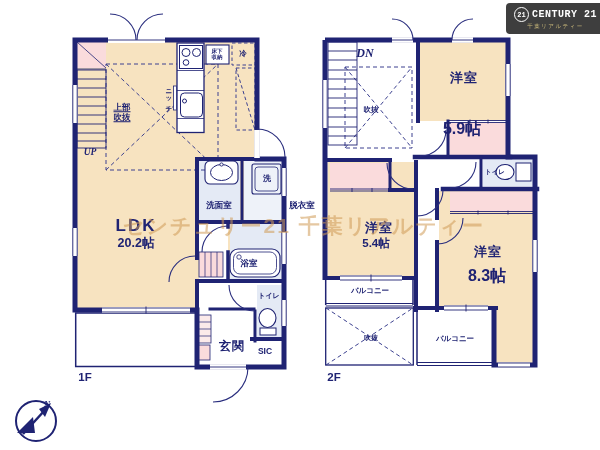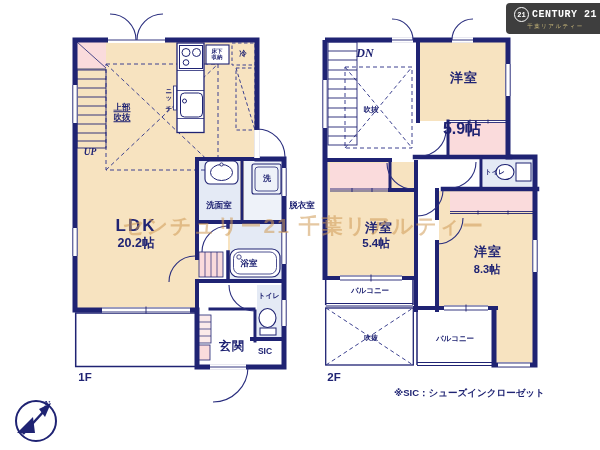--- a/index.html
+++ b/index.html
@@ -270,31 +270,30 @@
 <div class="lbl" style="left:85px;top:378px;font-size:11.5px;">1F</div>
 
 <div class="lbl serifital" style="left:365px;top:54px;font-size:12px;">DN</div>
 <div class="lbl" style="left:371px;top:110px;font-size:7.5px;">吹抜</div>
 <div class="lbl" style="left:464px;top:78px;font-size:13px;letter-spacing:1px;">洋室</div>
 <div class="lbl" style="left:462px;top:95px;font-size:16px;margin-top:34px;">5.9帖</div>
 <div class="lbl" style="left:495px;top:172px;font-size:6.5px;">トイレ</div>
 <div class="lbl" style="left:379px;top:228px;font-size:13px;letter-spacing:1px;">洋室</div>
 <div class="lbl" style="left:376px;top:244px;font-size:11.5px;text-align:right;">5.4帖</div>
 <div class="lbl" style="left:488px;top:252px;font-size:13px;letter-spacing:1px;">洋室</div>
-<div class="lbl" style="left:487px;top:269px;font-size:11px;">8.3帖</div>
+<div class="lbl" style="left:487px;top:276px;font-size:16px;">8.3帖</div>
 <div class="lbl" style="left:370px;top:291px;font-size:7.5px;">バルコニー</div>
 <div class="lbl" style="left:455px;top:339px;font-size:7.5px;">バルコニー</div>
 <div class="lbl" style="left:371px;top:338px;font-size:7px;">吹抜</div>
 <div class="lbl" style="left:334px;top:378px;font-size:11.5px;">2F</div>
 
 <div class="lbl serifital" style="left:47px;top:405px;font-size:8.5px;">N</div>
 
 <div id="watermark">センチュリー21 千葉リアルティー</div>
 
-<div id="footnote">※SIC：シューズインクローゼット</div>
 
 <div id="logo">
   <div class="logo-row">
     <span class="logo-badge">21</span>
     <span class="logo-name">CENTURY 21</span>
   </div>
   <div class="logo-sub">千葉リアルティー</div>
 </div>
 
 </div>

